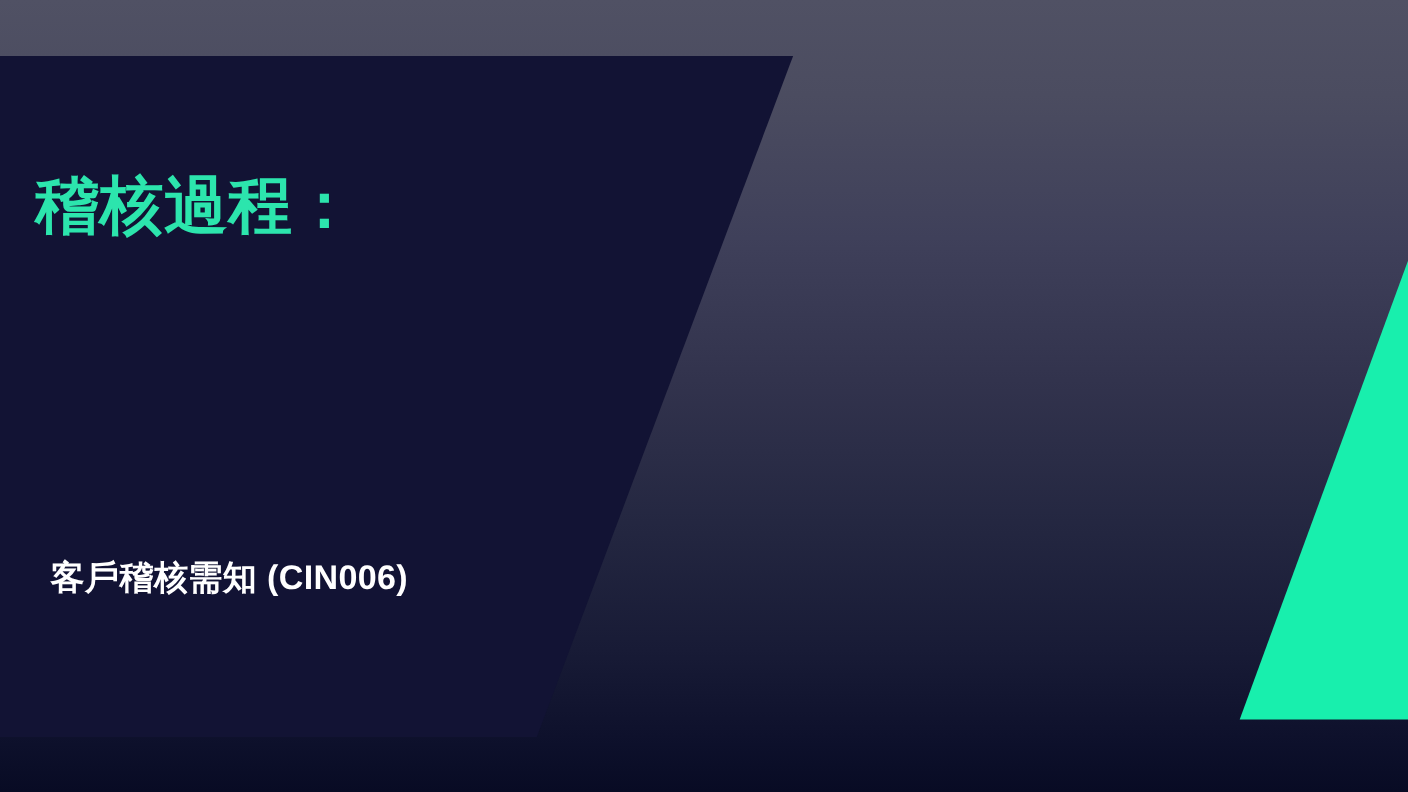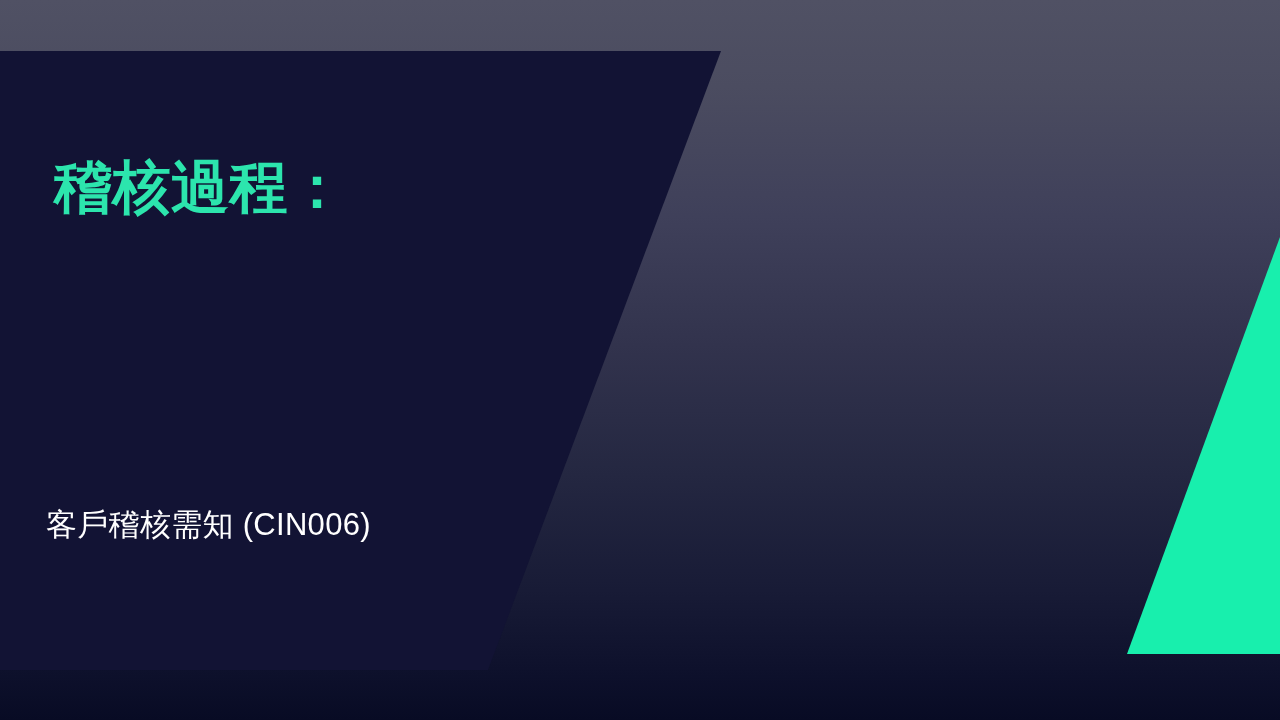--- a/index.html
+++ b/index.html
@@ -52,42 +52,42 @@
   .text-layer {
     position: absolute;
     left: 0;
     top: 0;
     width: 1280px;
     height: 720px;
   }
 
   .title-block {
     position: absolute;
-    left: 54px;
+    left: 32px;
     top: 142px;
     width: 620px;
   }
 
   .title-line {
     display: block;
     color: #2ce5ad;
     font-size: 58px;
     font-weight: 700;
     line-height: 90px;
     letter-spacing: 0.5px;
     white-space: nowrap;
   }
 
   .subtitle {
     position: absolute;
     left: 46px;
     top: 503px;
     color: #ffffff;
     font-size: 31px;
-    font-weight: 400;
+    font-weight: 700;
     line-height: 44px;
     letter-spacing: 0.3px;
     white-space: nowrap;
   }
 </style>
 </head>
 <body>
 
 <div id="slide">
 

